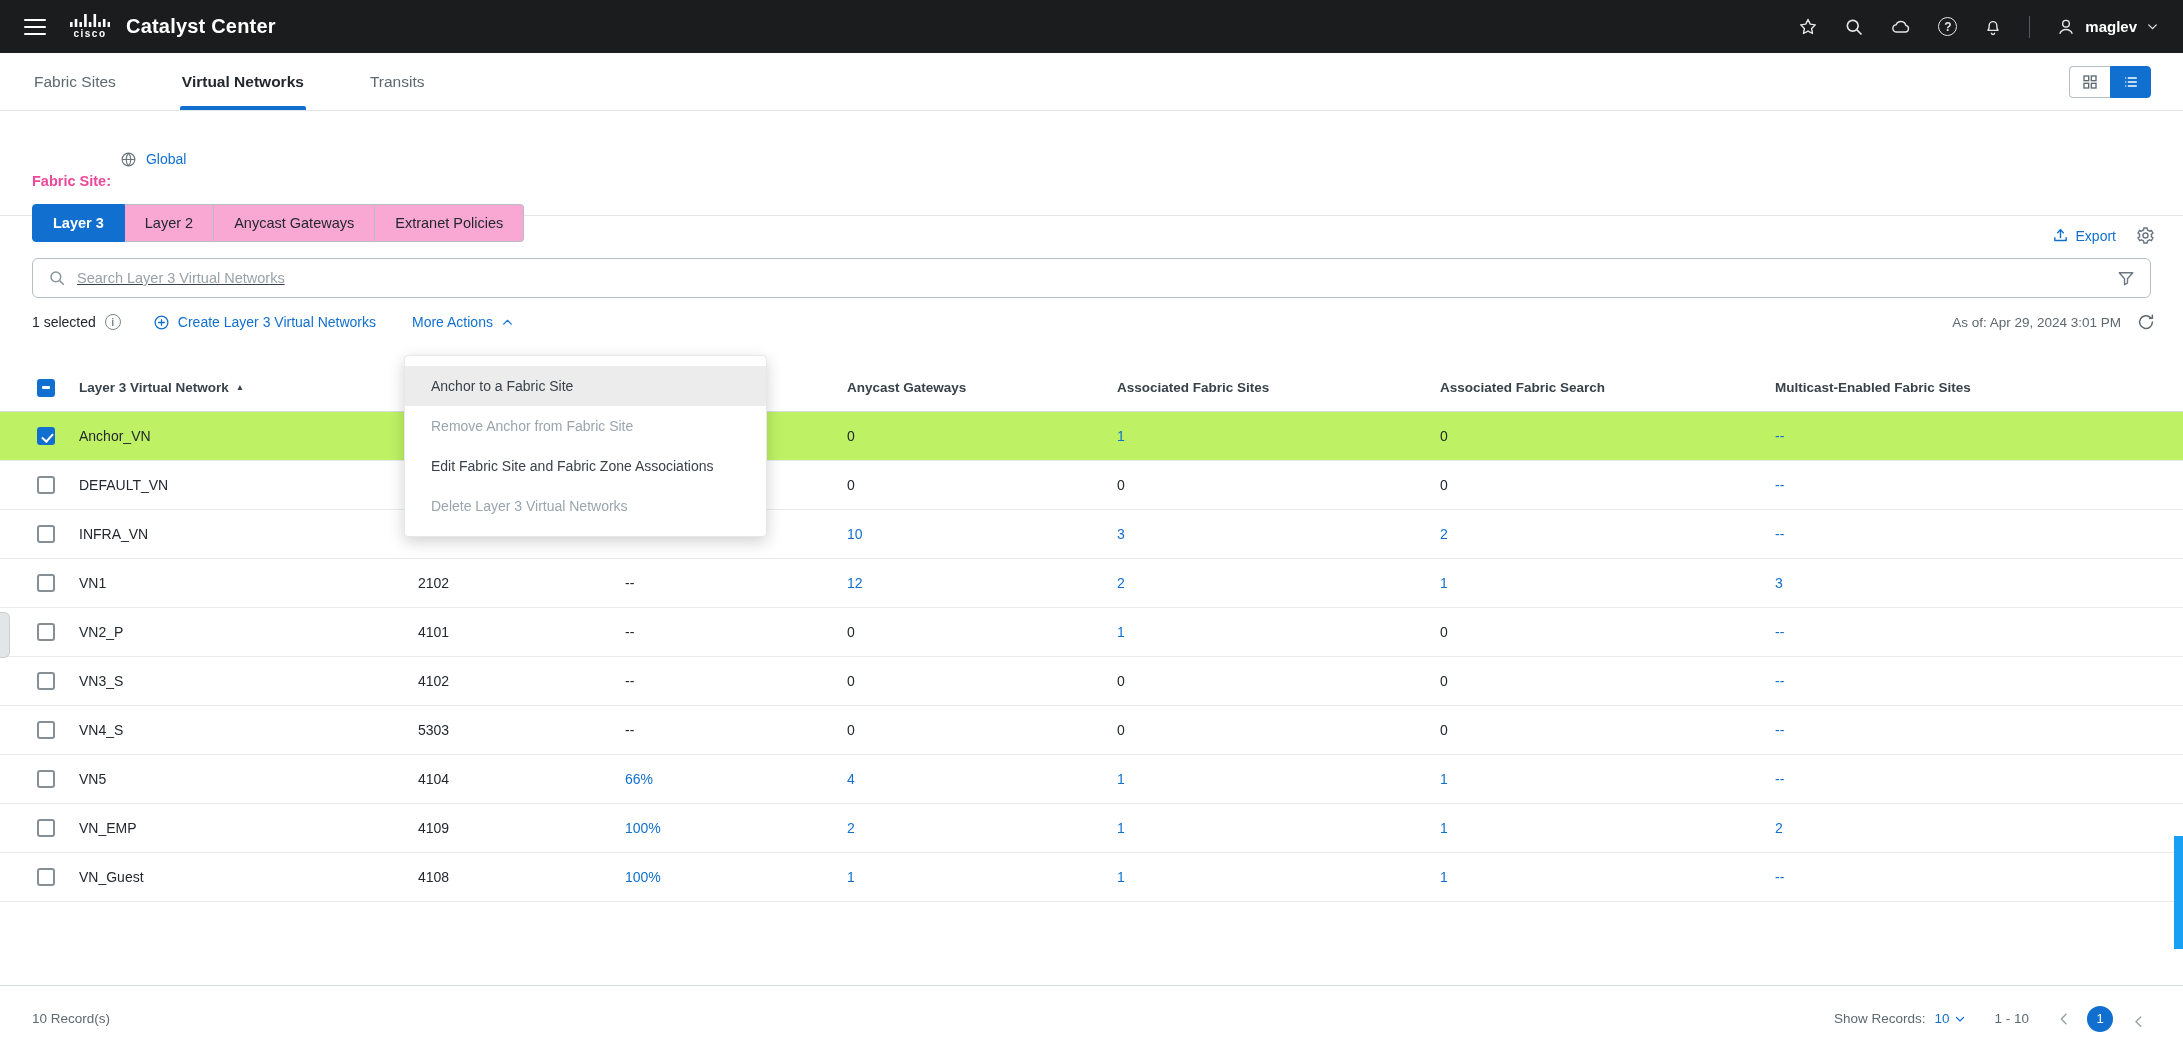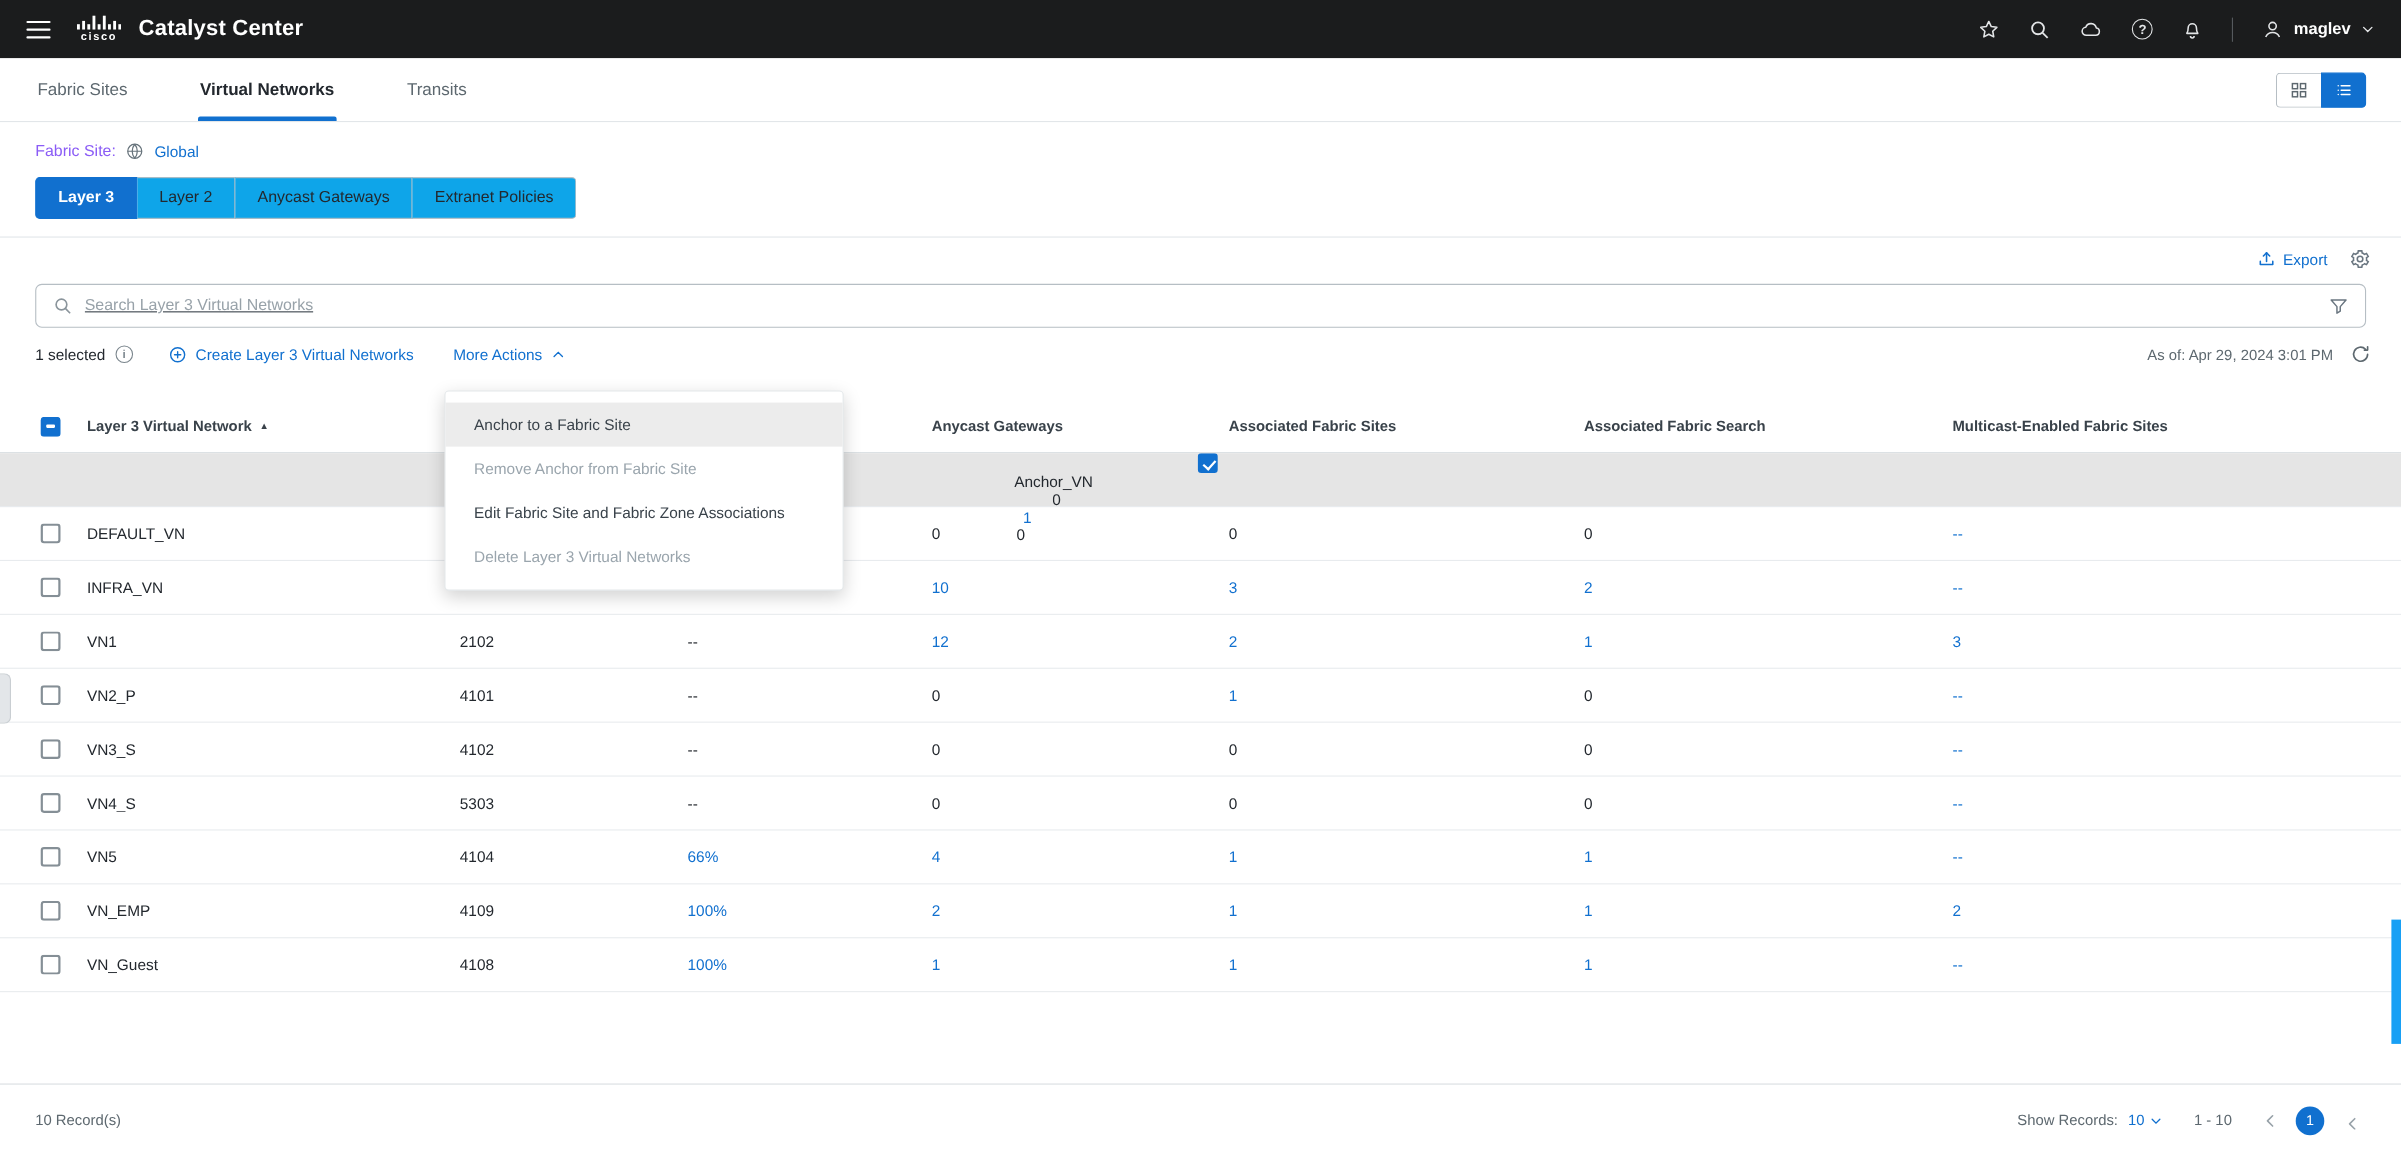--- a/index.html
+++ b/index.html
@@ -44,26 +44,26 @@
   .view-toggles { margin-left:auto; align-self:center; display:flex; }
   .toggle-btn { width:41px; height:32px; border:1px solid #b6bec4; background:#fff;
     display:flex; align-items:center; justify-content:center; color:#5d686f; cursor:pointer; }
   .toggle-btn.first { border-radius:4px 0 0 4px; border-right:none; }
   .toggle-btn.active { background:#1170cf; border-color:#1170cf; color:#fff; border-radius:0 4px 4px 0; }
 
   
   .context { position:absolute; top:111px; left:0; right:0; height:105px;
     border-bottom:1px solid #e2e6e9; padding:18px 32px 0; }
   .fabric-site-row { display:flex; align-items:center; gap:9px; font-size:14.5px; }
-  .fs-label { font-weight:normal; color:#8b5cf6; }
+  .fs-label { font-weight:bold; color:#ec4899;margin-top:44px; }
   .fs-icon { color:#68747c; }
   .fs-link { color:#1170cf; cursor:pointer; font-size:14px; }
   .subtabs { display:flex; margin-top:15px;align-items:center; }
   .subtab { height:38px; padding:0 20px; display:flex; align-items:center;
-    font-size:14.5px; color:#23282e; background:#0ea5e9; border:1px solid #b6bec4;
+    font-size:14.5px; color:#23282e; background:#f9a8d4; border:1px solid #b6bec4;
     border-left:none; cursor:pointer; white-space:nowrap; }
   .subtab:first-child { border-left:1px solid #b6bec4; border-radius:4px 0 0 4px; }
   .subtab:last-child { border-radius:0 4px 4px 0; }
   .subtab.active { background:#1170cf; border-color:#1170cf; color:#fff; font-weight:bold; }
 
   
   .export-row { position:absolute; top:226px; right:28px; display:flex; align-items:center; gap:20px; }
   .export-link { color:#1170cf; font-size:14px; display:flex; gap:7px; align-items:center; cursor:pointer; }
   .gear-btn { color:#6a7680; cursor:pointer; }
 
@@ -90,21 +90,21 @@
   .more-actions { margin-left:36px; }
   .asof-cluster { margin-left:auto; display:flex; align-items:center; gap:16px;
     color:#5d686f; font-size:13.5px; }
   .refresh-btn { color:#5d686f; cursor:pointer; }
 
   
   .vn-table { position:absolute; top:364px; left:0; right:0; }
   .thead { display:flex; align-items:center; height:48px; border-bottom:1px solid #d9dee1;
     font-size:13.5px; color:#39424a; font-weight:bold; }
   .trow { display:flex; align-items:center; height:49px; border-bottom:1px solid #e8ebee; font-size:14px; }
-  .trow.selected { background:#e5e5e5;flex-direction:column; }
+  .trow.selected { background:#bef264; }
   .cell { padding-right:12px; overflow:hidden; white-space:nowrap; }
   .c0 { width:79px; padding-left:37px; flex:0 0 auto; }
   .c1 { width:339px; flex:0 0 auto; color:#23282e; }
   .c2 { width:207px; flex:0 0 auto; color:#23282e; }
   .c3 { width:222px; flex:0 0 auto; color:#23282e; }
   .c4 { width:270px; flex:0 0 auto; color:#23282e; }
   .c5 { width:323px; flex:0 0 auto; color:#23282e; }
   .c6 { width:335px; flex:0 0 auto; color:#23282e; }
   .c7 { flex:1; color:#23282e; }
   .thead .cell { color:#39424a; }

